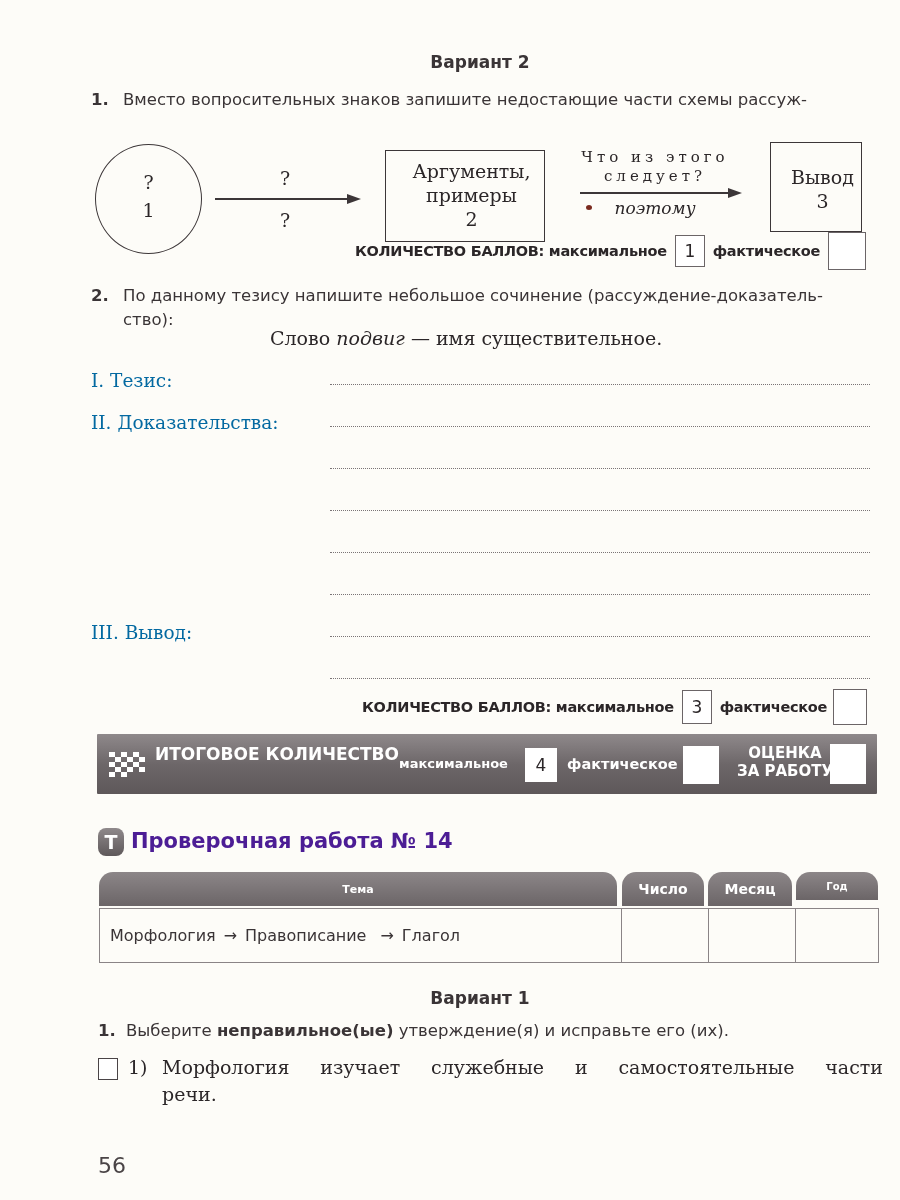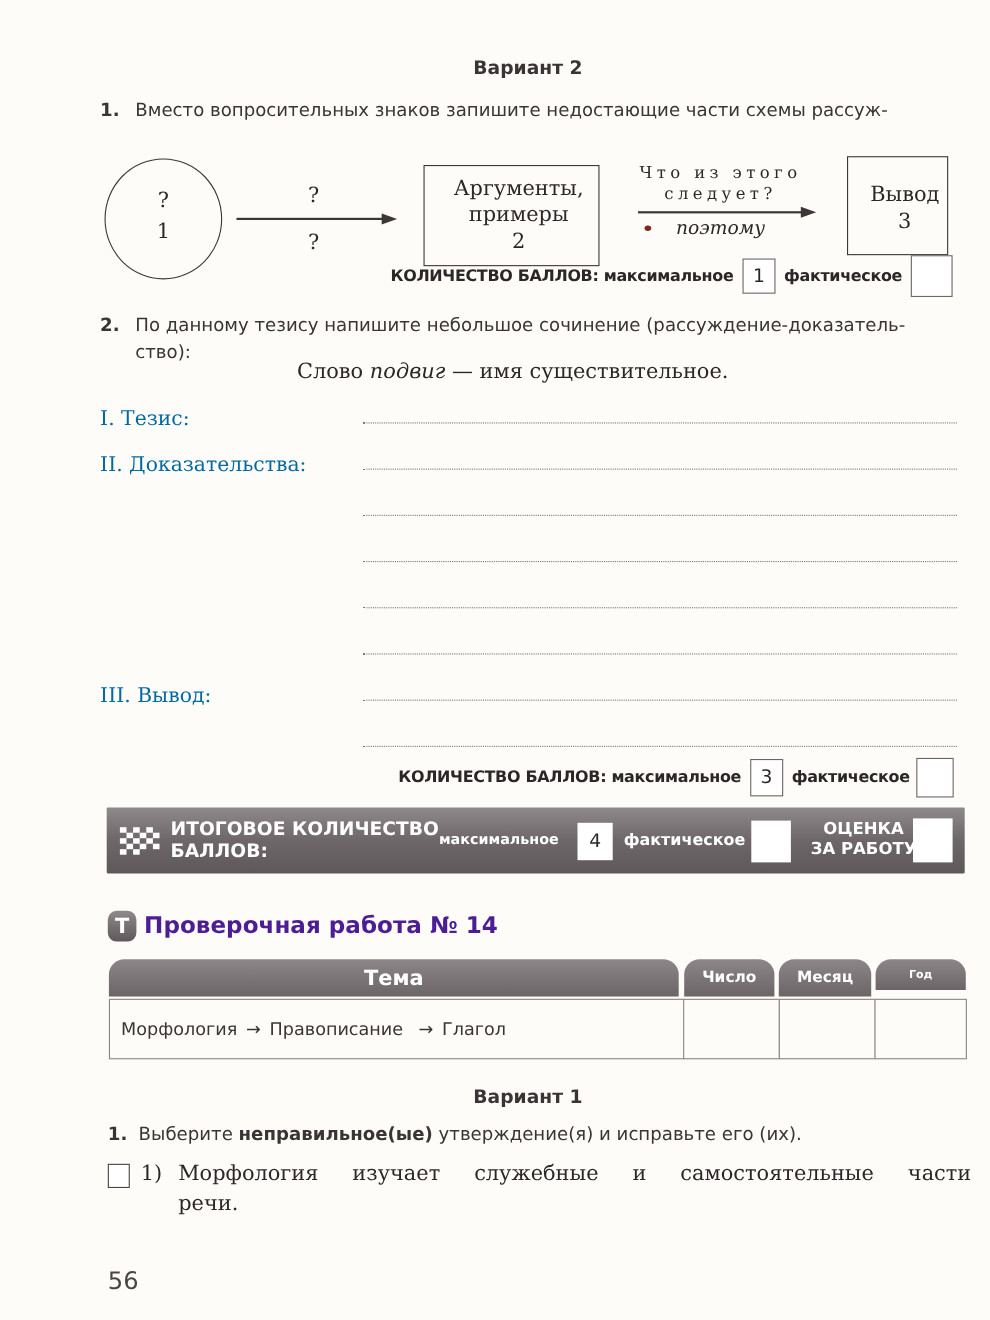--- a/index.html
+++ b/index.html
@@ -27,21 +27,21 @@
   
   .dots { border-bottom: 1.5px dotted #7a7476; height: 1px; }
 
   .roman { font-family: "DejaVu Serif", serif; font-size: 18.5px; color: #0369a1; }
 
   
   .banner { background: linear-gradient(180deg, #8f898b 0%, #6d6769 50%, #5e585a 100%); border-radius: 1px; }
   .banner-text { color: #fff; font-weight: bold; }
 
   
-  .th-tab { background: linear-gradient(180deg, #8c8688 0%, #6b6567 100%); color: #fff; font-weight: bold; font-size: 19px; display: flex; align-items: center; justify-content: center; border-radius: 14px 14px 0 0; }
+  .th-tab { background: linear-gradient(180deg, #8c8688 0%, #6b6567 100%); color: #fff; font-weight: bold; font-size: 11px; display: flex; align-items: center; justify-content: center; border-radius: 14px 14px 0 0; }
   .td-cell { border: 1.3px solid #8a8486; background: #fdfcf8; }
 
   .t-badge { width: 26px; height: 28px; border-radius: 8px; background: linear-gradient(180deg,#8f898b,#5e585a); color: #fff; font-weight: bold; font-size: 19px; display: flex; align-items: center; justify-content: center; }
 
   .checkbox { border: 1.5px solid #4a4446; background: #fff; }
 </style>
 </head>
 <body>
 
 <div class="abs variant-title" style="left:380px; top:52px; width:200px;">Вариант 2</div>
@@ -135,21 +135,20 @@
         <rect x="10" y="17" width="6" height="5"></rect>
           <rect x="22" y="17" width="6" height="5"></rect>
           <rect x="34" y="17" width="6" height="5"></rect>
         <rect x="4" y="22" width="6" height="5"></rect>
           <rect x="16" y="22" width="6" height="5"></rect>
       </g>
     </svg>
   </div>
   <div class="abs banner-text" style="left:58px; top:10px; font-size:17px; line-height:20px;">
     <div>ИТОГОВОЕ КОЛИЧЕСТВО</div>
-    <div>БАЛЛОВ:</div>
   </div>
   <div class="abs banner-text" style="left:302px; top:22px; font-size:13px;">максимальное</div>
   <div class="abs score-box" style="left:428px; top:14px; width:32px; height:34px; color:#2b2628; border:none;">4</div>
   <div class="abs banner-text" style="left:470px; top:22px; font-size:14.5px;">фактическое</div>
   <div class="abs score-box" style="left:586px; top:12px; width:36px; height:38px; border:none;"></div>
   <div class="abs banner-text" style="left:640px; top:10px; font-size:15px; line-height:18px; text-align:center;">
     <div>ОЦЕНКА</div>
     <div>ЗА РАБОТУ</div>
   </div>
   <div class="abs score-box" style="left:733px; top:10px; width:36px; height:40px; border:none;"></div>

